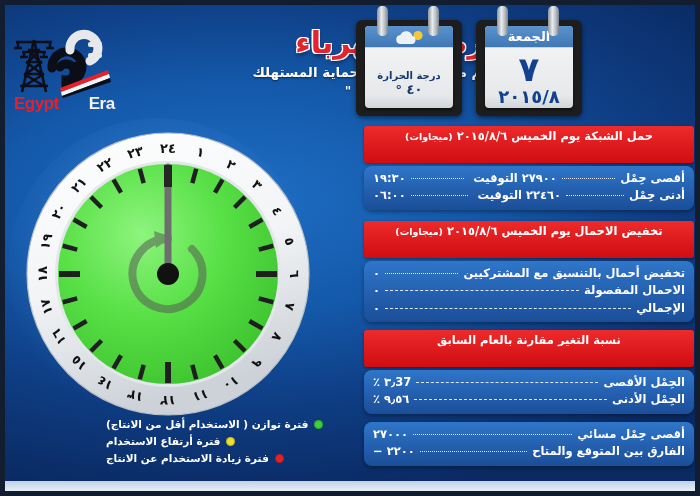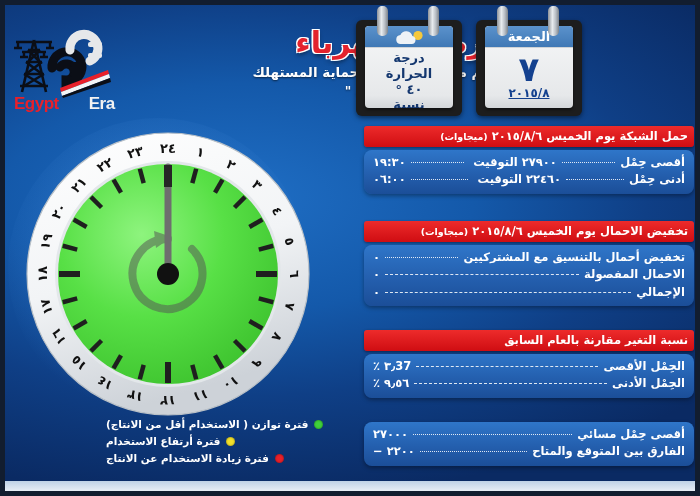--- a/index.html
+++ b/index.html
@@ -150,44 +150,44 @@
     line-height: 22px;
   }
   .wx-icon { position: absolute; left: 28px; top: 3px; }
 
   .card-content {
     padding: 2px 4px 0;
     text-align: center;
     color: #13357a;
   }
   .wx-line {
-    font-size: 13px;
+    font-size: 10px;
     font-weight: bold;
     line-height: 1.25;
     color: #14376f;
+    margin-top: 20px;
   }
   .wx-val {
     font-size: 13px;
     font-weight: bold;
     color: #14376f;
     line-height: 1.15;
   }
   .big-day {
     font-size: 34px;
     font-weight: bold;
     color: #14418f;
     line-height: 1.02;
     margin-top: 2px;
   }
   .ym {
-    font-size: 12px;
+    font-size: 18px;
     font-weight: bold;
     color: #14418f;
     margin-top: -1px;
-    text-decoration: underline;
   }
 
   
   .clock {
     position: absolute;
     left: 25px; top: 131px;
     width: 286px; height: 286px;
     z-index: 6;
   }
 
@@ -196,22 +196,22 @@
     position: absolute;
     right: 6px;
     width: 330px;
     z-index: 8;
   }
   .panel-head {
     background: linear-gradient(180deg,#ed2b2b 0%,#cf0d12 100%);
     color: #fff;
     font-size: 11.5px;
     font-weight: bold;
-    text-align: right;
-    padding: 3px 6px 4px;
+    text-align: center;
+    padding: 3px 6px 20px;
     border-radius: 3px;
     box-shadow: 0 1px 3px rgba(0,0,0,.45);
     white-space: nowrap;
   }
   .panel-head .unit { font-size: 9.5px; font-weight: bold; }
   .panel-body {
     margin-top: 3px;
     background: linear-gradient(180deg,#2f76c9 0%,#245fae 55%,#1b4e98 100%);
     border-radius: 8px;
     padding: 4px 9px 5px;

